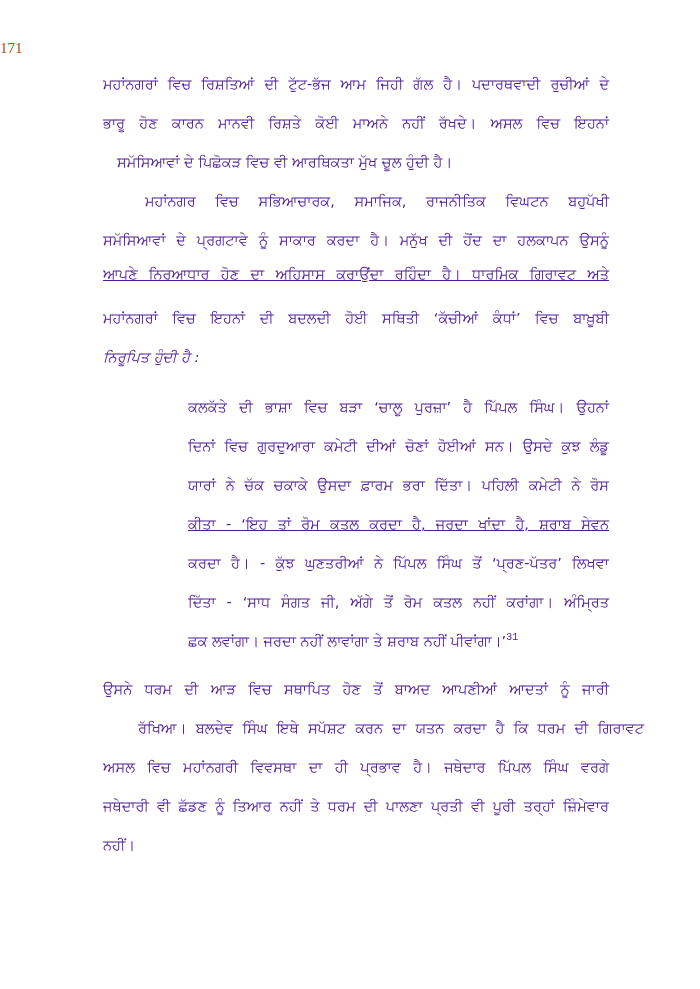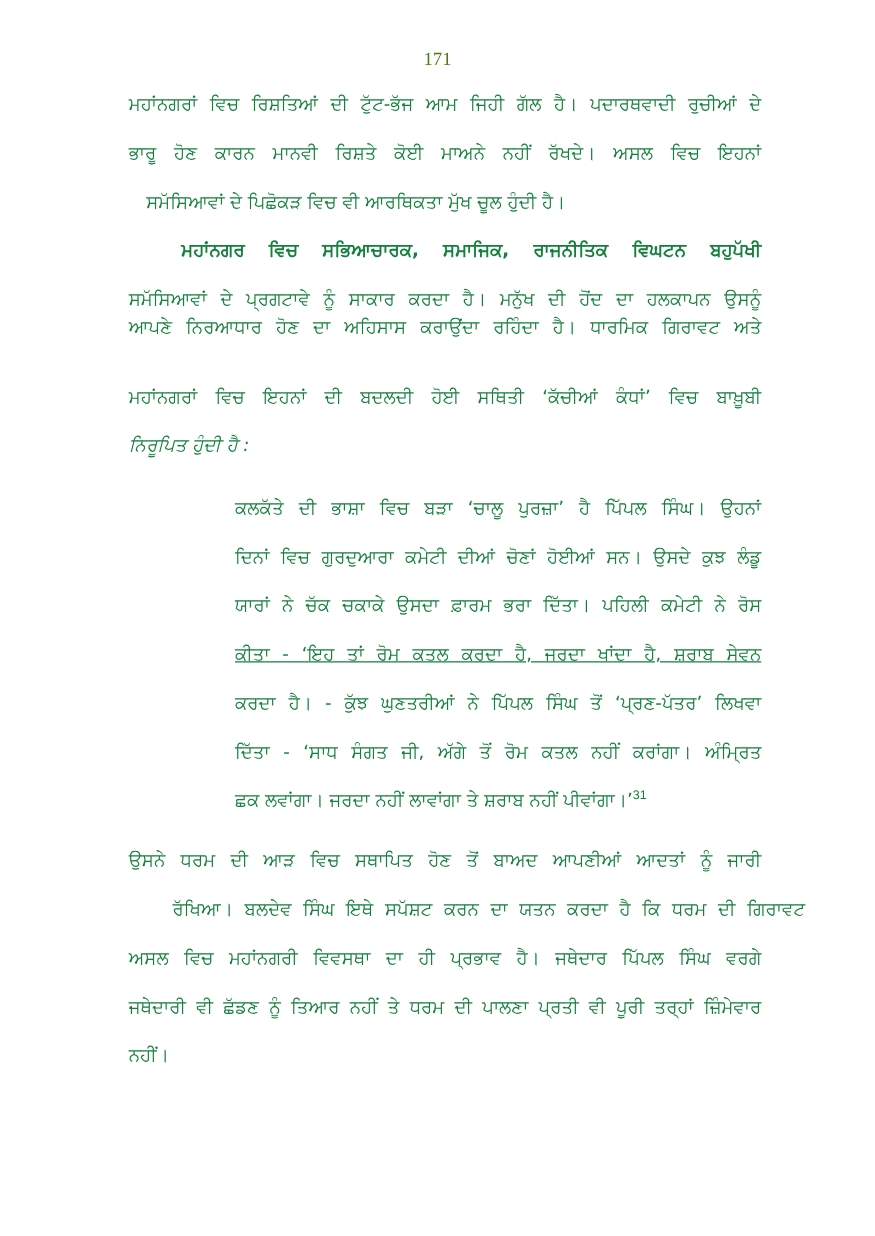--- a/index.html
+++ b/index.html
@@ -12,64 +12,63 @@
       height: 989px;
       position: relative;
       overflow: hidden;
       color: #1a1a1a;
     }
     .page-number {
       position: absolute;
       top: 40px;
       left: 0;
       width: 700px;
-      text-align: center;
       font-family: "Liberation Serif", "DejaVu Serif", serif;
       font-size: 15px;
-      color: #4d7c0f;
+      color: #c2410c;
     }
     .line {
       position: absolute;
       font-family: "DejaVu Sans", "Liberation Sans", sans-serif;
       font-size: 14.5px;
       white-space: nowrap;
-      color: #15803d;
+      color: #4c1d95;
       line-height: 20px;
     }
     .justify {
       text-align: justify;
       text-align-last: justify;
     }
     .body-line { left: 103px; width: 506px; }
     .indent-line { left: 145px; width: 464px; }
     .quote-line { left: 188px; width: 421px; }
     .footnote-ref {
-      font-family: Liberation Sans, sans-serif;
+      font-family: Liberation Mono, monospace;
       font-size: 10px;
       vertical-align: super;
       line-height: 0;
     }
   </style>
 </head>
 <body>
 
 <div>
 
   <div class="page-number">171</div>
 
   <div>
     <div class="line body-line justify" style="top:74px;">ਮਹਾਂਨਗਰਾਂ ਵਿਚ ਰਿਸ਼ਤਿਆਂ ਦੀ ਟੁੱਟ-ਭੱਜ ਆਮ ਜਿਹੀ ਗੱਲ ਹੈ। ਪਦਾਰਥਵਾਦੀ ਰੁਚੀਆਂ ਦੇ</div>
     <div class="line body-line justify" style="top:113px;">ਭਾਰੂ ਹੋਣ ਕਾਰਨ ਮਾਨਵੀ ਰਿਸ਼ਤੇ ਕੋਈ ਮਾਅਨੇ ਨਹੀਂ ਰੱਖਦੇ। ਅਸਲ ਵਿਚ ਇਹਨਾਂ</div>
     <div class="line body-line" style="top:152px;margin-left:14px;">ਸਮੱਸਿਆਵਾਂ ਦੇ ਪਿਛੋਕੜ ਵਿਚ ਵੀ ਆਰਥਿਕਤਾ ਮੁੱਖ ਚੂਲ ਹੁੰਦੀ ਹੈ।</div>
   </div>
 
   <div>
-    <div class="line indent-line justify" style="top:191px;font-weight:bold;">ਮਹਾਂਨਗਰ ਵਿਚ ਸਭਿਆਚਾਰਕ, ਸਮਾਜਿਕ, ਰਾਜਨੀਤਿਕ ਵਿਘਟਨ ਬਹੁਪੱਖੀ</div>
+    <div class="line indent-line justify" style="top:191px;">ਮਹਾਂਨਗਰ ਵਿਚ ਸਭਿਆਚਾਰਕ, ਸਮਾਜਿਕ, ਰਾਜਨੀਤਿਕ ਵਿਘਟਨ ਬਹੁਪੱਖੀ</div>
     <div class="line body-line justify" style="top:230px;">ਸਮੱਸਿਆਵਾਂ ਦੇ ਪ੍ਰਗਟਾਵੇ ਨੂੰ ਸਾਕਾਰ ਕਰਦਾ ਹੈ। ਮਨੁੱਖ ਦੀ ਹੋਂਦ ਦਾ ਹਲਕਾਪਨ ਉਸਨੂੰ</div>
-    <div class="line body-line justify" style="top:252px;">ਆਪਣੇ ਨਿਰਆਧਾਰ ਹੋਣ ਦਾ ਅਹਿਸਾਸ ਕਰਾਉਂਦਾ ਰਹਿੰਦਾ ਹੈ। ਧਾਰਮਿਕ ਗਿਰਾਵਟ ਅਤੇ</div>
+    <div class="line body-line justify" style="top:264px;text-decoration:underline;">ਆਪਣੇ ਨਿਰਆਧਾਰ ਹੋਣ ਦਾ ਅਹਿਸਾਸ ਕਰਾਉਂਦਾ ਰਹਿੰਦਾ ਹੈ। ਧਾਰਮਿਕ ਗਿਰਾਵਟ ਅਤੇ</div>
     <div class="line body-line justify" style="top:308px;">ਮਹਾਂਨਗਰਾਂ ਵਿਚ ਇਹਨਾਂ ਦੀ ਬਦਲਦੀ ਹੋਈ ਸਥਿਤੀ ‘ਕੱਚੀਆਂ ਕੰਧਾਂ’ ਵਿਚ ਬਾਖ਼ੂਬੀ</div>
     <div class="line body-line" style="top:347px;font-style:italic;">ਨਿਰੂਪਿਤ ਹੁੰਦੀ ਹੈ :</div>
   </div>
 
   <div>
     <div class="line quote-line justify" style="top:397px;">ਕਲਕੱਤੇ ਦੀ ਭਾਸ਼ਾ ਵਿਚ ਬੜਾ ‘ਚਾਲੂ ਪੁਰਜ਼ਾ’ ਹੈ ਪਿੱਪਲ ਸਿੰਘ। ਉਹਨਾਂ</div>
     <div class="line quote-line justify" style="top:436px;">ਦਿਨਾਂ ਵਿਚ ਗੁਰਦੁਆਰਾ ਕਮੇਟੀ ਦੀਆਂ ਚੋਣਾਂ ਹੋਈਆਂ ਸਨ। ਉਸਦੇ ਕੁਝ ਲੰਡੂ</div>
     <div class="line quote-line justify" style="top:475px;">ਯਾਰਾਂ ਨੇ ਚੱਕ ਚਕਾਕੇ ਉਸਦਾ ਫ਼ਾਰਮ ਭਰਾ ਦਿੱਤਾ। ਪਹਿਲੀ ਕਮੇਟੀ ਨੇ ਰੋਸ</div>
     <div class="line quote-line justify" style="top:514px;text-decoration:underline;">ਕੀਤਾ - ‘ਇਹ ਤਾਂ ਰੋਮ ਕਤਲ ਕਰਦਾ ਹੈ, ਜਰਦਾ ਖਾਂਦਾ ਹੈ, ਸ਼ਰਾਬ ਸੇਵਨ</div>
     <div class="line quote-line justify" style="top:553px;">ਕਰਦਾ ਹੈ। - ਕੁੱਝ ਘੁਣਤਰੀਆਂ ਨੇ ਪਿੱਪਲ ਸਿੰਘ ਤੋਂ ‘ਪ੍ਰਣ-ਪੱਤਰ’ ਲਿਖਵਾ</div>

